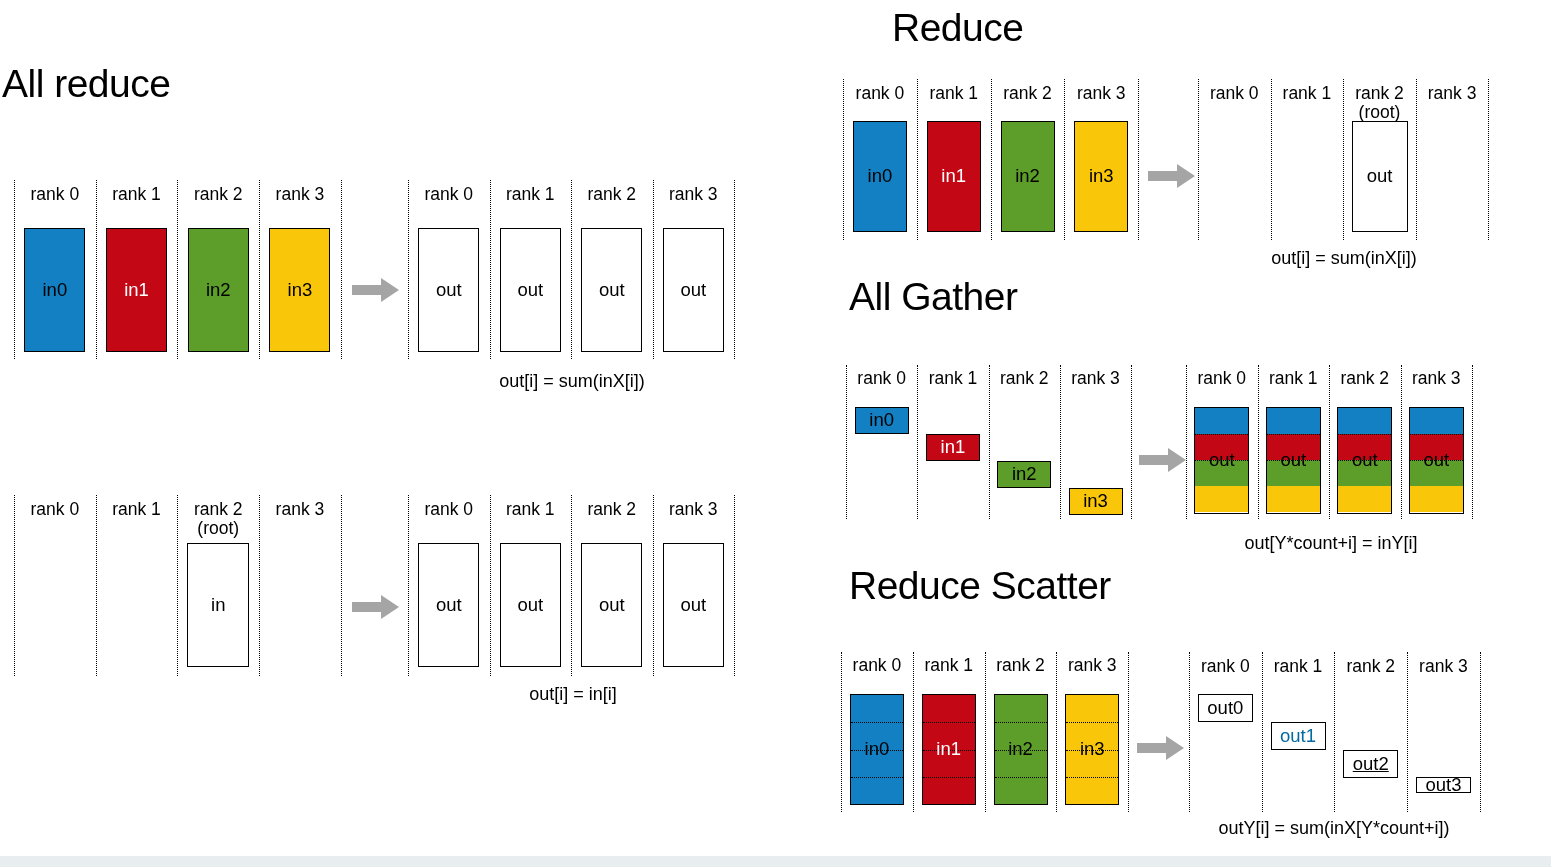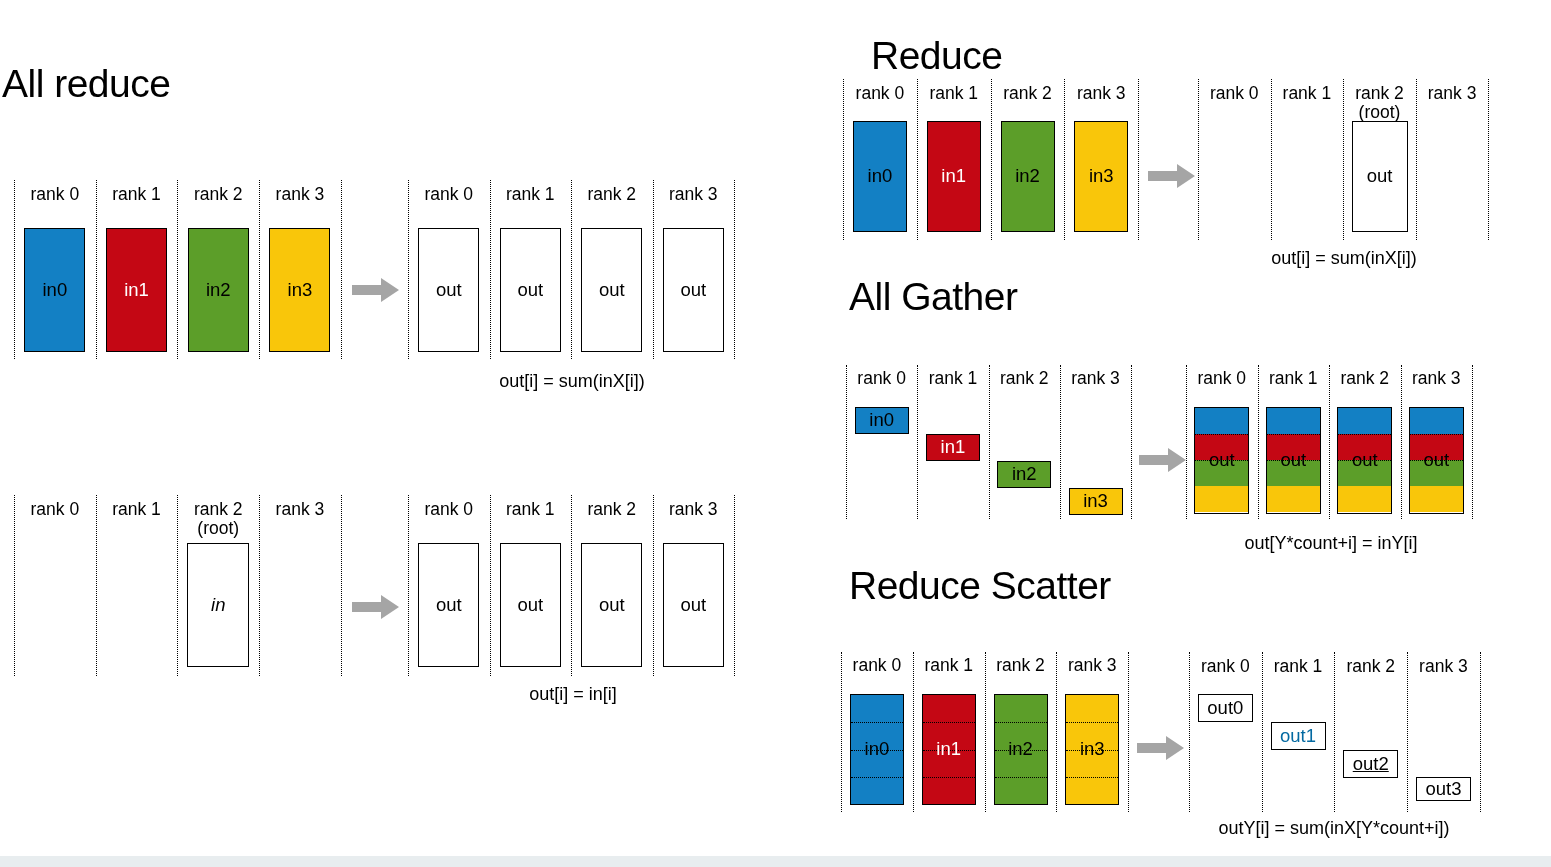--- a/index.html
+++ b/index.html
@@ -6,21 +6,21 @@
   #stage{
     position:relative;width:1551px;height:867px;background:#ffffff;overflow:hidden;
     font-family:"Liberation Sans","DejaVu Sans",sans-serif;color:#000;
   }
   .title{
     position:absolute;font-size:39px;line-height:1.05;color:#000;white-space:nowrap;
     letter-spacing:-0.5px;
   }
   .t-all-reduce{left:2px;top:64px;}
   .t-broadcast{left:2px;top:404px;}
-  .t-reduce{left:871px;top:8px;margin-top:28px;}
+  .t-reduce{left:892px;top:8px;}
   .t-all-gather{left:849px;top:277px;}
   .t-reduce-scatter{left:849px;top:566px;}
   .caption{
     position:absolute;width:480px;text-align:center;font-size:18px;white-space:nowrap;
   }
   .c-all-reduce{left:332px;top:371px;}
   .c-broadcast{left:333px;top:684px;}
   .c-reduce{left:1104px;top:248px;}
   .c-all-gather{left:1091px;top:533px;}
   .c-reduce-scatter{left:1094px;top:818px;}
@@ -98,21 +98,21 @@
       <div class="rank-line" style="position: absolute; left: 95.7px; top: 495px; height: 181px;"></div>
       <div class="rank-line" style="position: absolute; left: 177.4px; top: 495px; height: 181px;"></div>
       <div class="rank-line" style="position: absolute; left: 259.1px; top: 495px; height: 181px;"></div>
       <div class="rank-line" style="position: absolute; left: 340.8px; top: 495px; height: 181px;"></div>
       <div class="rank-label" style="position: absolute; left: 14px; top: 499px; width: 81.7px;">rank 0</div>
       <div class="rank-label" style="position: absolute; left: 95.7px; top: 499px; width: 81.7px;">rank 1</div>
       <div class="rank-label" style="position: absolute; left: 177.4px; top: 499px; width: 81.7px;">rank 2</div>
       <div class="rank-label" style="position: absolute; left: 259.1px; top: 499px; width: 81.7px;">rank 3</div>
       <div class="rank-label" style="position: absolute; left: 177.4px; top: 518px; width: 81.7px;">(root)</div>
       <div class="dbox" style="position: absolute; left: 187.25px; top: 543px; width: 62px; height: 124px; background: rgb(255, 255, 255);">
-        <div class="lbl" style="color: rgb(0, 0, 0); font-style: italic;">in</div>
+        <div class="lbl" style="color: rgb(0, 0, 0);">in</div>
       </div>
       <div class="rank-line" style="position: absolute; left: 408px; top: 495px; height: 181px;"></div>
       <div class="rank-line" style="position: absolute; left: 489.5px; top: 495px; height: 181px;"></div>
       <div class="rank-line" style="position: absolute; left: 571px; top: 495px; height: 181px;"></div>
       <div class="rank-line" style="position: absolute; left: 652.5px; top: 495px; height: 181px;"></div>
       <div class="rank-line" style="position: absolute; left: 734px; top: 495px; height: 181px;"></div>
       <div class="rank-label" style="position: absolute; left: 408px; top: 499px; width: 81.5px;">rank 0</div>
       <div class="rank-label" style="position: absolute; left: 489.5px; top: 499px; width: 81.5px;">rank 1</div>
       <div class="rank-label" style="position: absolute; left: 571px; top: 499px; width: 81.5px;">rank 2</div>
       <div class="rank-label" style="position: absolute; left: 652.5px; top: 499px; width: 81.5px;">rank 3</div>
@@ -273,21 +273,21 @@
       <div class="rank-label" style="position: absolute; left: 1407.1px; top: 656px; width: 72.7px;">rank 3</div>
       <div class="dbox" style="position: absolute; left: 1197.85px; top: 694px; width: 55px; height: 28px; background: rgb(255, 255, 255);">
         <div class="lbl" style="color: rgb(0, 0, 0);">out0</div>
       </div>
       <div class="dbox" style="position: absolute; left: 1270.55px; top: 722px; width: 55px; height: 28px; background: rgb(255, 255, 255);">
         <div class="lbl" style="color: #0369a1;">out1</div>
       </div>
       <div class="dbox" style="position: absolute; left: 1343.25px; top: 750px; width: 55px; height: 28px; background: rgb(255, 255, 255);">
         <div class="lbl" style="color: rgb(0, 0, 0); text-decoration: underline;">out2</div>
       </div>
-      <div class="dbox" style="position: absolute; left: 1415.95px; top: 777px; width: 55px; height: 24px; background: rgb(255, 255, 255);">
+      <div class="dbox" style="position: absolute; left: 1415.95px; top: 777px; width: 55px; height: 16px; background: rgb(255, 255, 255);">
         <div class="lbl" style="color: rgb(0, 0, 0);">out3</div>
       </div>
     </div>
 
   <div class="caption c-all-reduce">out[i] = sum(inX[i])</div>
   <div class="caption c-broadcast">out[i] = in[i]</div>
   <div class="caption c-reduce">out[i] = sum(inX[i])</div>
   <div class="caption c-all-gather">out[Y*count+i] = inY[i]</div>
   <div class="caption c-reduce-scatter">outY[i] = sum(inX[Y*count+i])</div>
 

